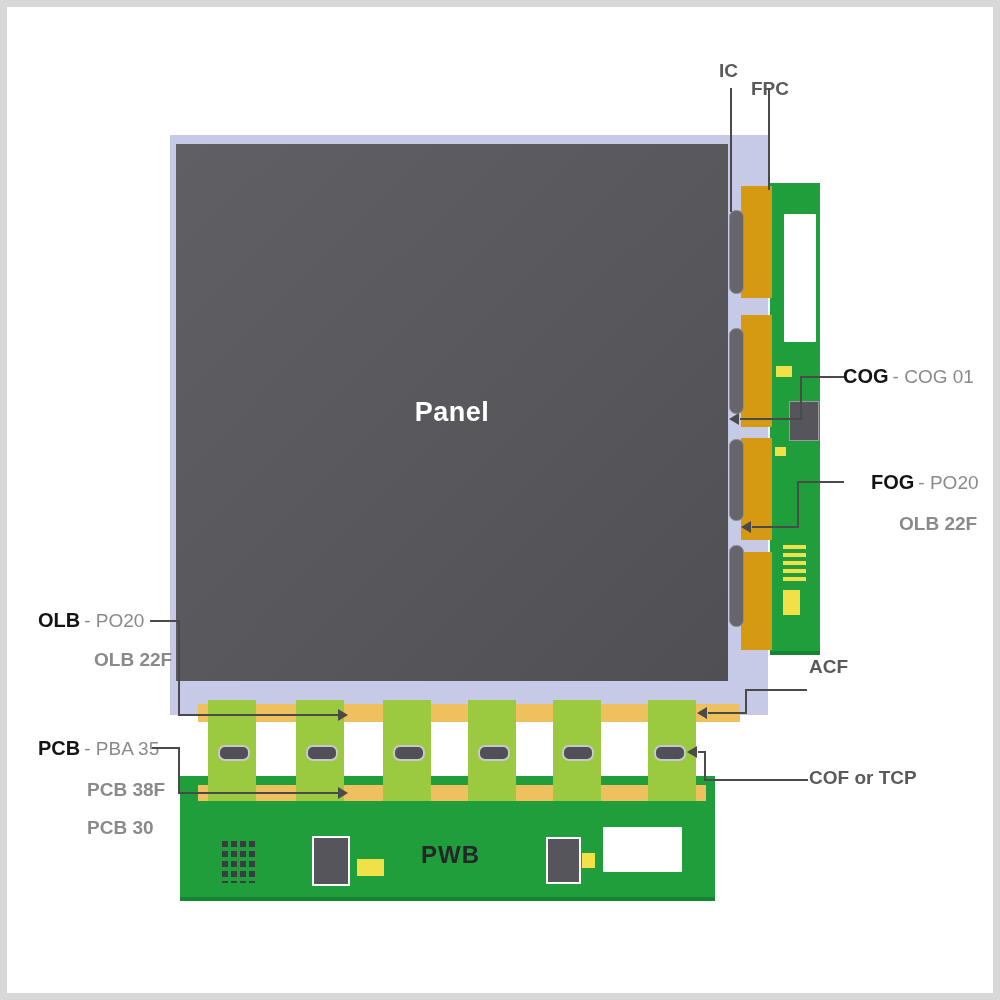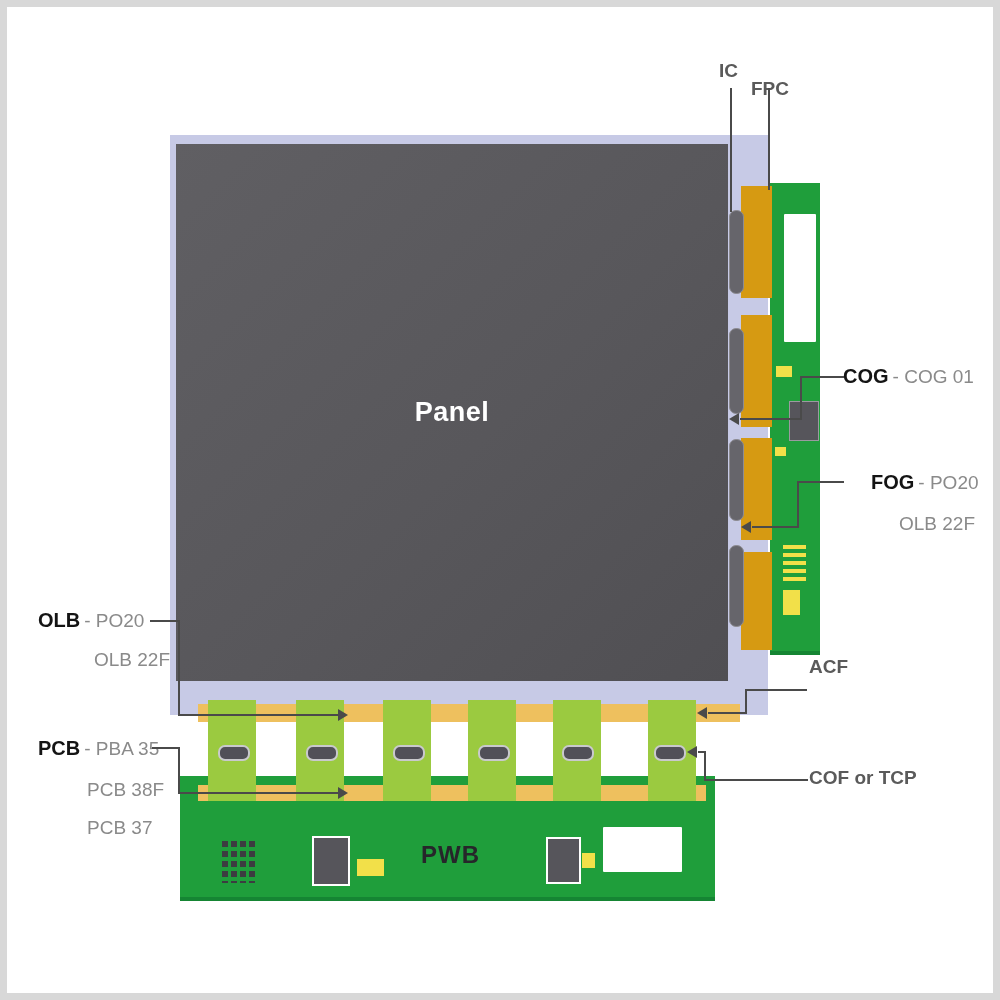--- a/index.html
+++ b/index.html
@@ -37,21 +37,21 @@
   .pwb-title{color:#26262a;font-weight:700;font-size:24px;letter-spacing:1px;z-index:20;}
 
   
   .ln{position:absolute;background:#4a4a4a;z-index:40;}
   .ah-l{position:absolute;width:0;height:0;border-top:6px solid transparent;border-bottom:6px solid transparent;border-right:10px solid #4a4a4a;z-index:40;}
   .ah-r{position:absolute;width:0;height:0;border-top:6px solid transparent;border-bottom:6px solid transparent;border-left:10px solid #4a4a4a;z-index:40;}
 
   .lbl{position:absolute;font-size:19px;font-weight:600;color:#5a5a5a;white-space:nowrap;z-index:40;}
   .lbl .term{font-size:20px;font-weight:700;color:#141414;}
   .lbl .detail{font-size:19px;font-weight:400;color:#8a8a8a;margin-left:4px;}
-  .lbl.graycode{font-weight:400;color:#8a8a8a;}
+  .lbl.graycode{font-weight:700;color:#8a8a8a;}
 </style>
 </head>
 <body>
 
 <div class="canvas">
 
   <div class="abs glass" style="left:170px;top:135px;width:598px;height:580px;"></div>
 
   <div class="abs panel-dark" style="left:176px;top:144px;width:552px;height:537px;">
     <span class="panel-title">Panel</span>
@@ -141,20 +141,20 @@
   <div class="lbl graycode" style="left:94px;top:649px;">OLB 22F</div>
   <div class="ln" style="left:150px;top:620px;width:30px;height:2px;"></div>
   <div class="ln" style="left:178px;top:620px;width:2px;height:96px;"></div>
   <div class="ln" style="left:178px;top:714px;width:160px;height:2px;"></div>
   <div class="ah-r" style="left:338px;top:709px;"></div>
 
   <div class="lbl" style="left:38px;top:737px;">
     <span class="term">PCB</span><span class="detail">- PBA 35</span>
   </div>
   <div class="lbl graycode" style="left:87px;top:779px;">PCB 38F</div>
-  <div class="lbl graycode" style="left:87px;top:817px;">PCB 37</div>
+  <div class="lbl graycode" style="left:87px;top:817px;">PCB 30</div>
   <div class="ln" style="left:152px;top:747px;width:28px;height:2px;"></div>
   <div class="ln" style="left:178px;top:747px;width:2px;height:47px;"></div>
   <div class="ln" style="left:178px;top:792px;width:160px;height:2px;"></div>
   <div class="ah-r" style="left:338px;top:787px;"></div>
 
   <div class="frame"></div>
 </div>
 
 </body></html>

